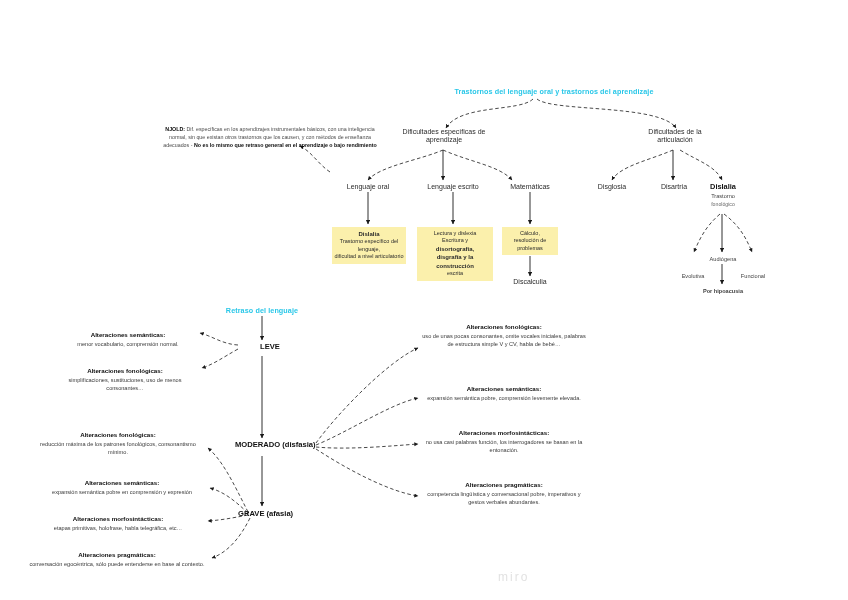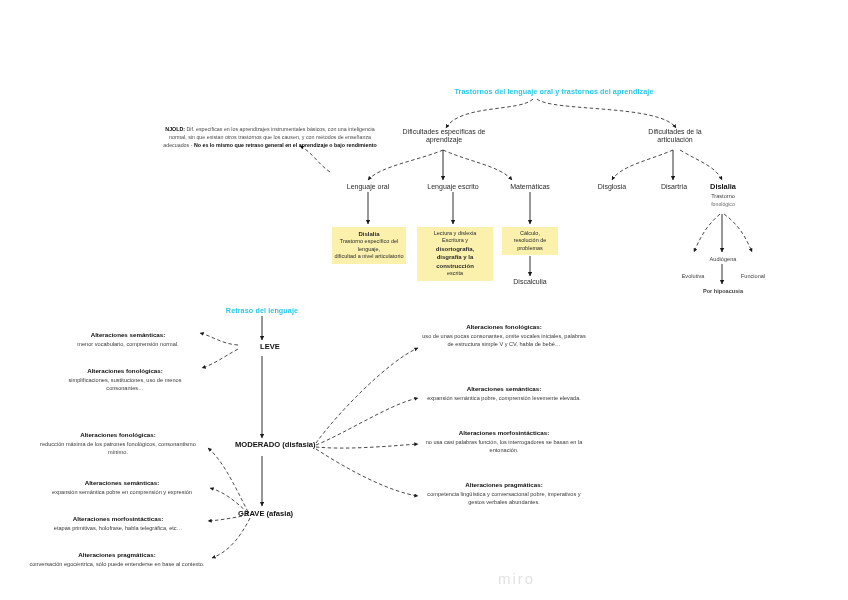--- a/index.html
+++ b/index.html
@@ -18,21 +18,21 @@
     position:absolute;background:#fbf0ac;border:0;
     font-size:5.5px;line-height:1.35;text-align:center;color:#2b2b2b;
     padding:3px 2px;box-sizing:border-box;
   }
   .ybox b{font-size:6px;}
   .note{position:absolute;font-size:5.6px;line-height:1.55;text-align:center;color:#3a3a3a;}
   .note .hd{font-weight:bold;color:#0d0d0d;font-size:6.2px;display:block;}
   .njold{position:absolute;font-size:5.3px;line-height:1.5;text-align:center;color:#4a4a4a;width:320px;}
   .njold b{color:#0a0a0a;}
   .lvl{position:absolute;font-weight:bold;font-size:7.6px;color:#111;white-space:nowrap;}
-  .watermark{position:absolute;left:498px;top:570px;font-size:15px;color:#e2e2e2;letter-spacing:2px;}
+  .watermark{position:absolute;left:498px;top:570px;font-size:12px;color:#e2e2e2;letter-spacing:2px;}
   .tiny{font-size:5.6px;color:#3f3f3f;}
   .sub{font-size:5.2px;color:#6a6a6a;}
 </style>
 </head>
 <body>
 
 <div id="canvas">
 
   <svg id="wires" xmlns="http://www.w3.org/2000/svg">
     <defs>

